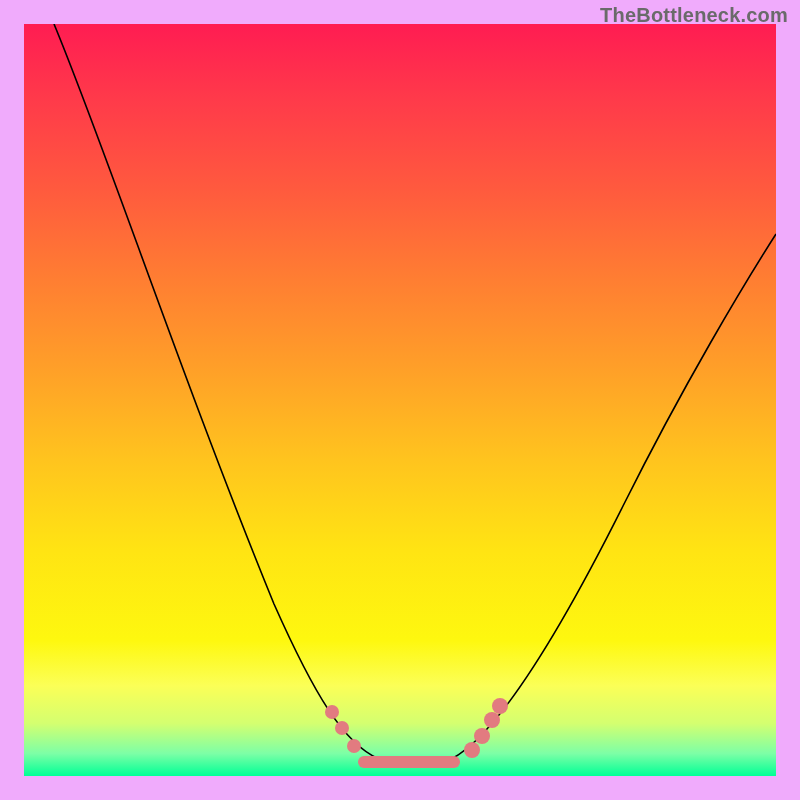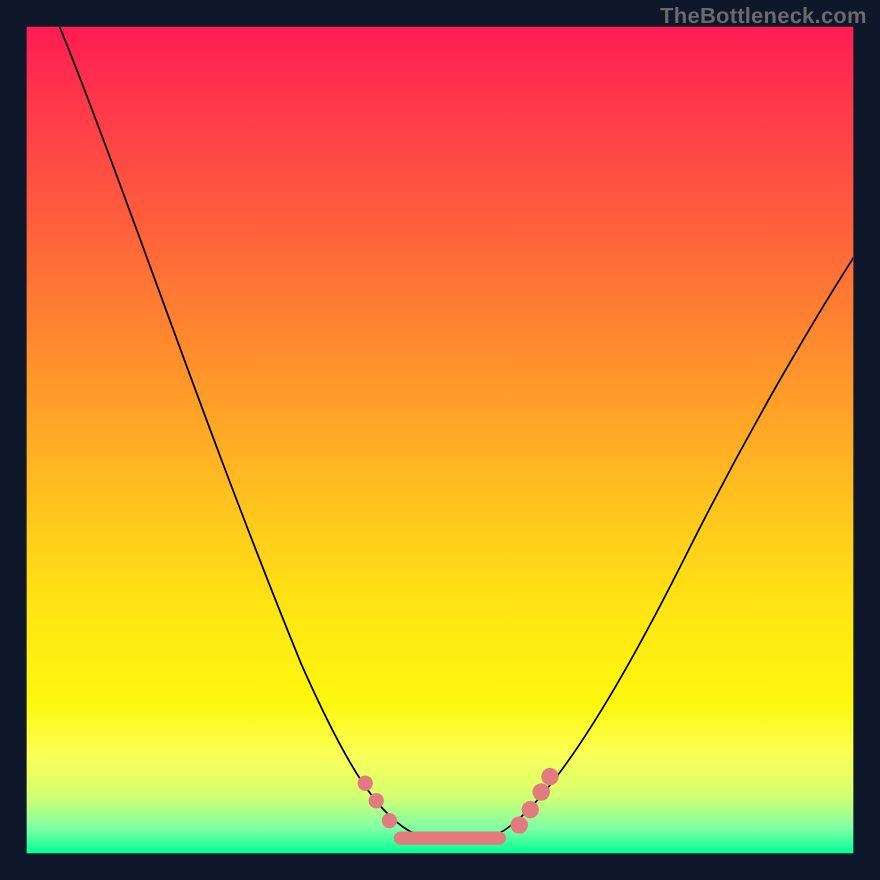--- a/index.html
+++ b/index.html
@@ -7,21 +7,21 @@
     padding: 0;
     width: 800px;
     height: 800px;
     background: #000;
     overflow: hidden;
     font-family: Arial, Helvetica, sans-serif;
   }
   .frame {
     position: absolute;
     inset: 0;
-    background: #0f172a;
+    background: #f0abfc;
   }
   .plot {
     position: absolute;
     left: 24px;
     top: 24px;
     width: 752px;
     height: 752px;
     overflow: hidden;
   }
   .gradient {

